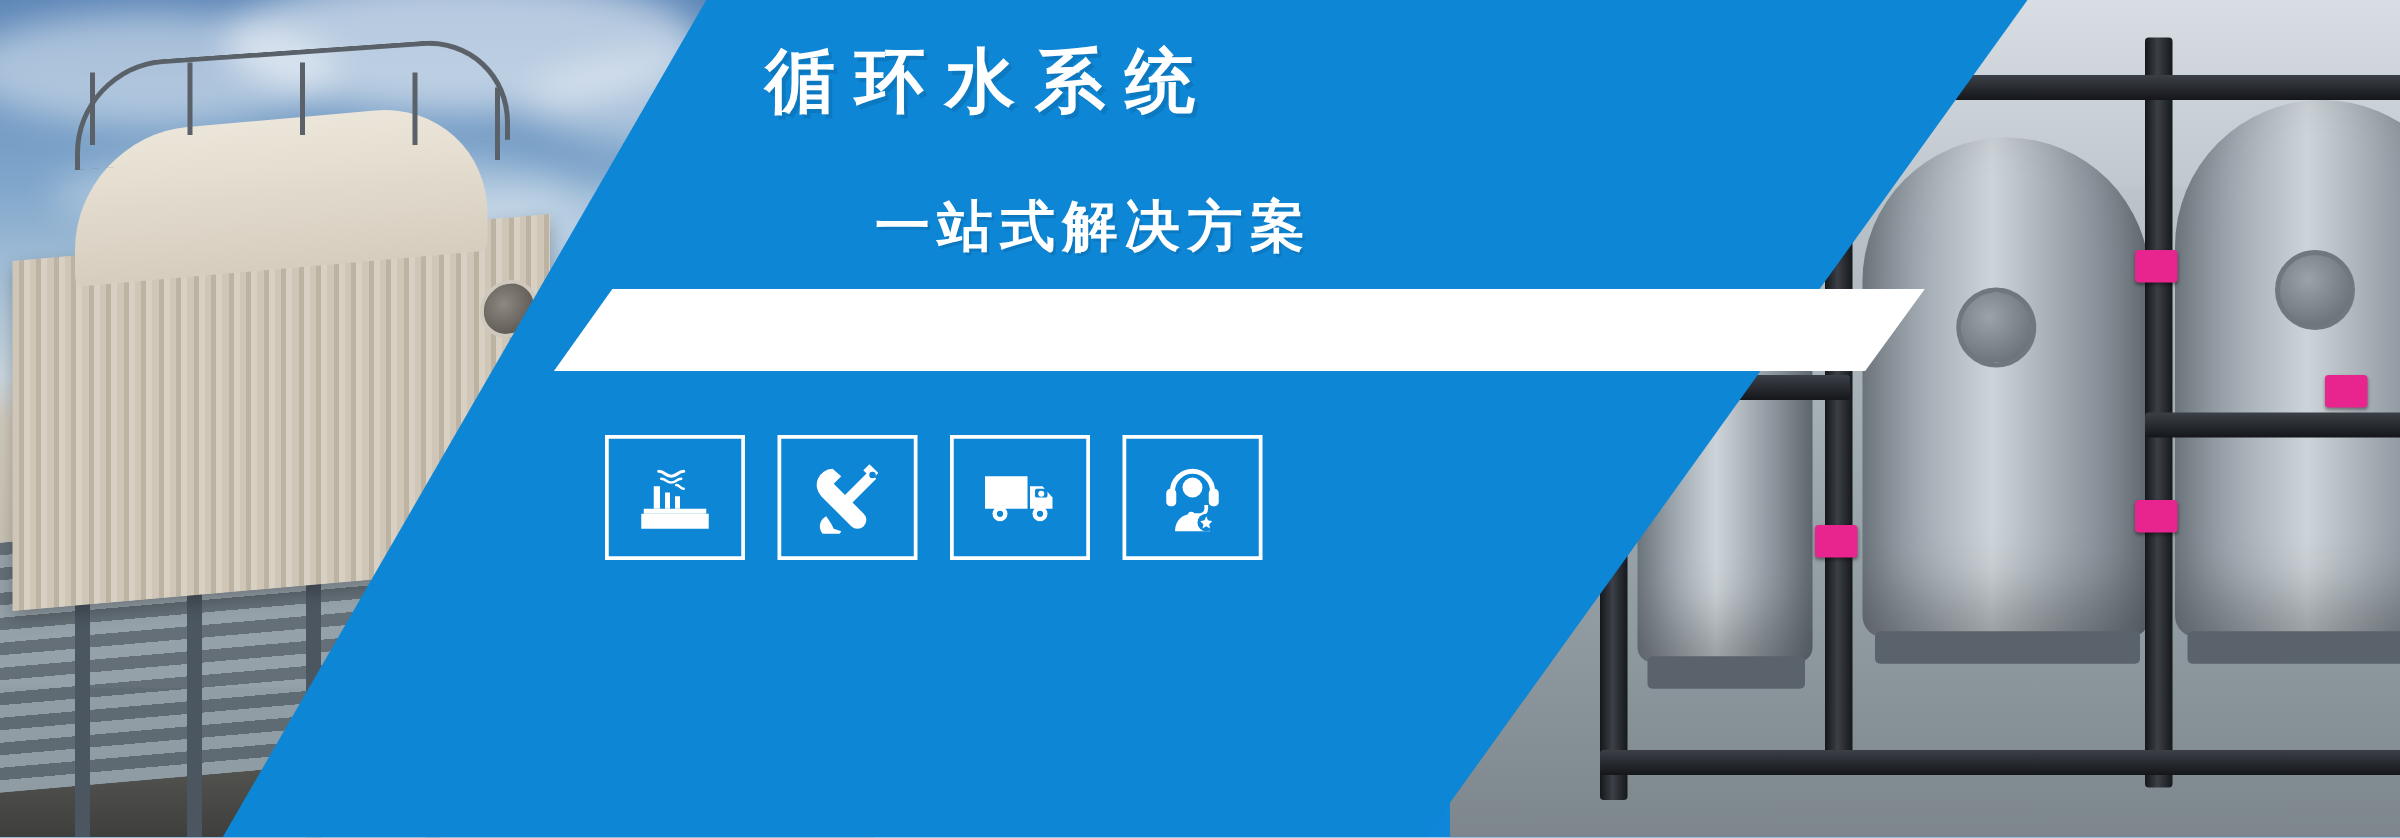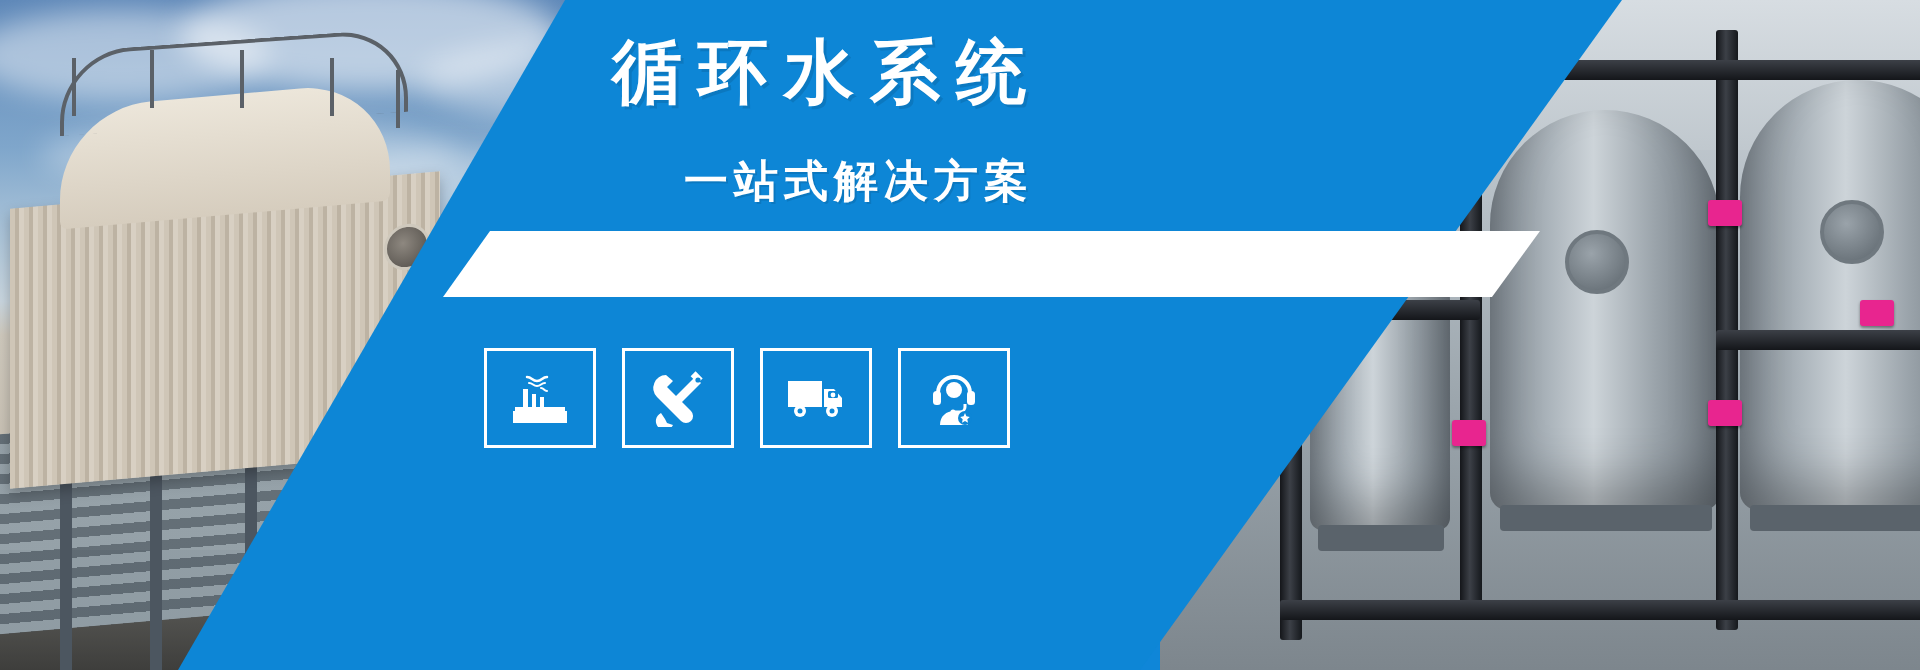--- a/index.html
+++ b/index.html
@@ -204,31 +204,31 @@
     font-weight: 700;
     color: #1583d6;
     letter-spacing: 1px;
     white-space: nowrap;
   }
 
   
   .title-main {
     position: absolute;
     left: 612px; top: 36px;
-    font-size: 70px;
+    font-size: 56px;
     font-weight: 700;
     color: #ffffff;
     letter-spacing: 16px;
     line-height: 1.05;
     text-shadow: 3px 3px 0 rgba(0,0,0,.10);
     white-space: nowrap;
   }
   .title-sub {
     position: absolute;
-    left: 684px; top: 152px;
+    left: 700px; top: 152px;
     font-size: 44px;
     font-weight: 700;
     color: #ffffff;
     letter-spacing: 6px;
     text-shadow: 2px 2px 0 rgba(0,0,0,.10);
     white-space: nowrap;
   }
 
   
   .features {

